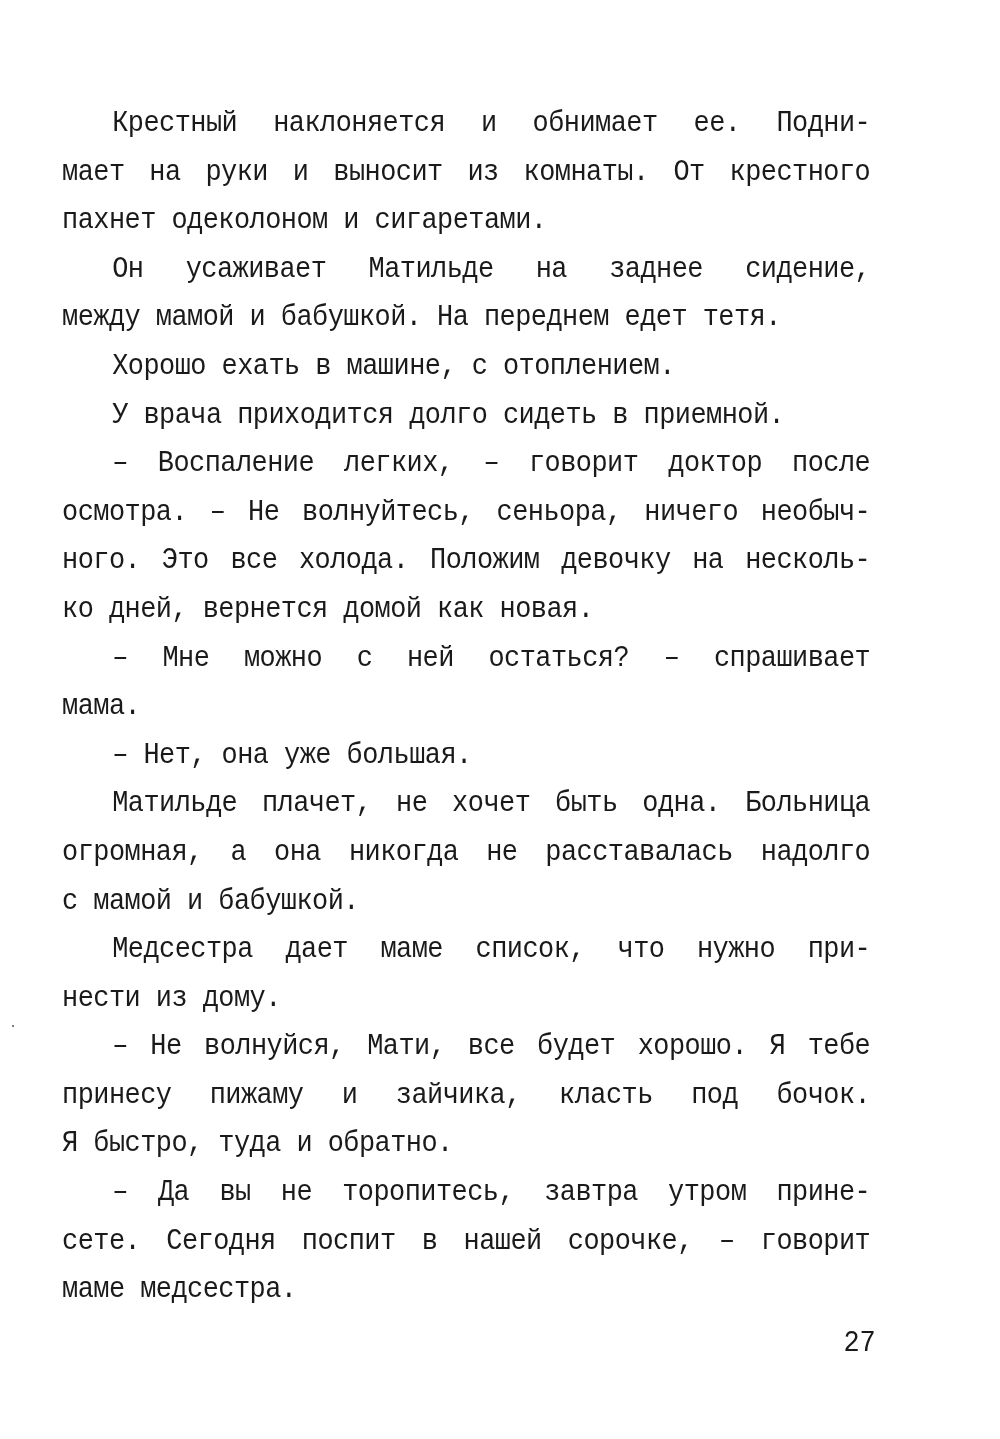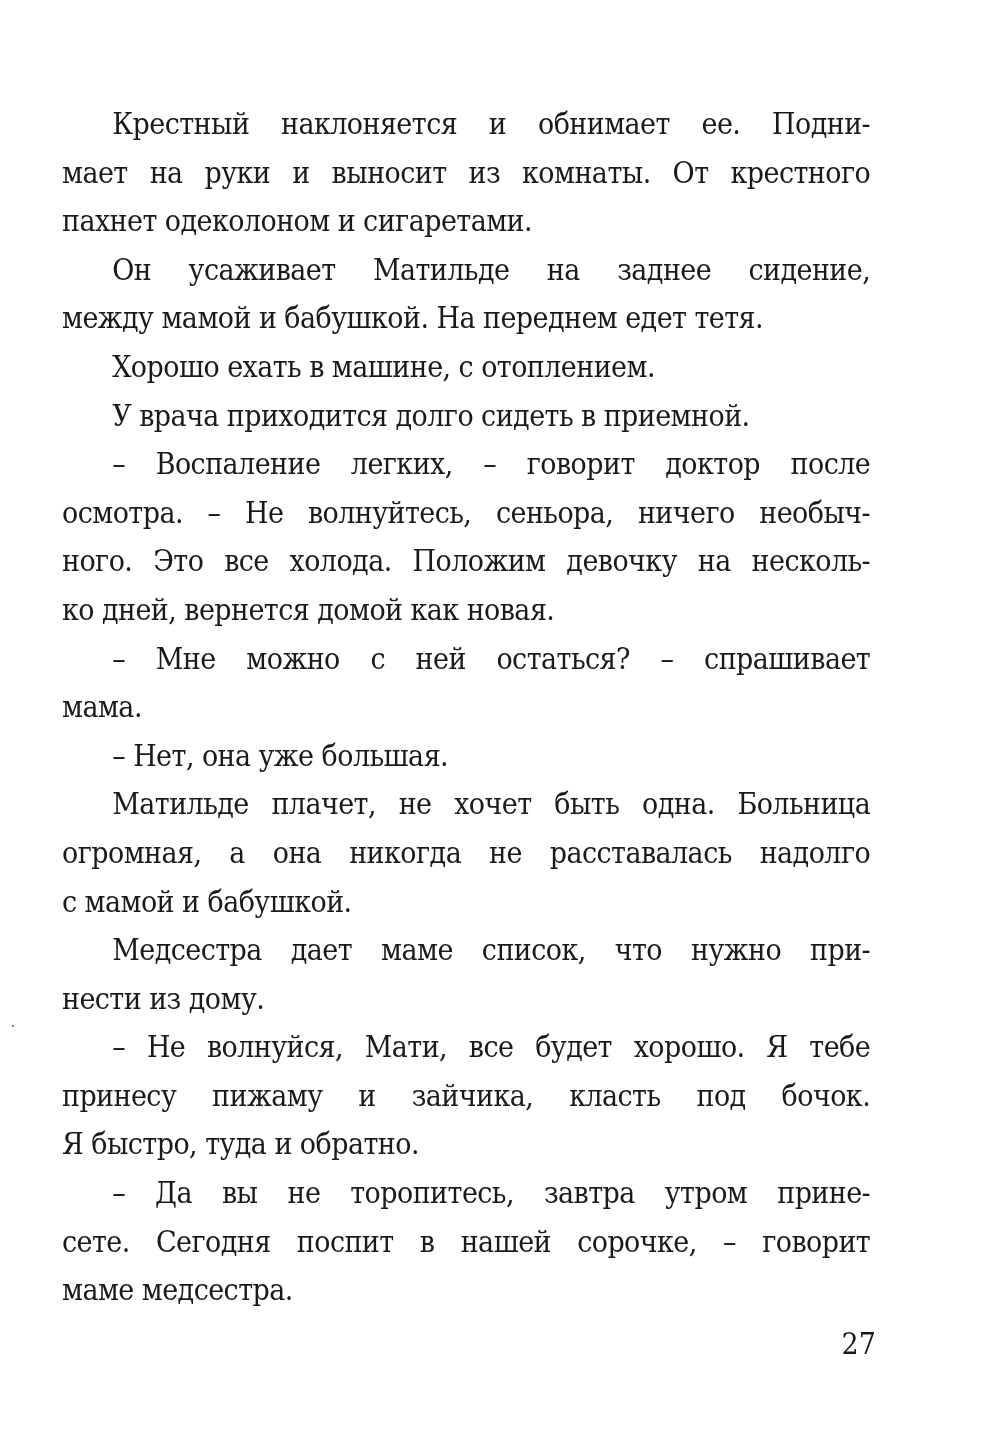--- a/index.html
+++ b/index.html
@@ -14,20 +14,21 @@
       overflow: hidden;
       font-family: "DejaVu Serif", serif;
       color: #1a1a1a;
     }
     .page {
       position: absolute;
       left: 0; top: 0;
       width: 1000px;
       height: 1439px;
       background: #ffffff;
+      font-family: Liberation Mono, monospace;
     }
     .text-block {
       position: absolute;
       left: 62px;
       top: 100px;
       width: 808px;
     }
     .line {
       display: block;
       height: 48.6px;

